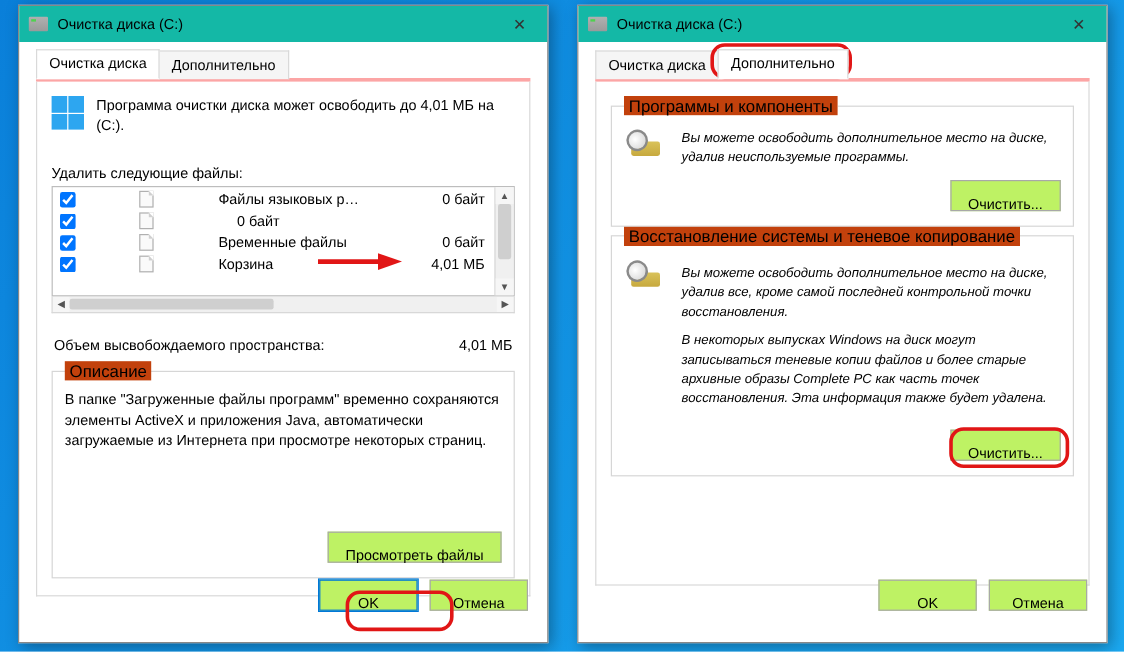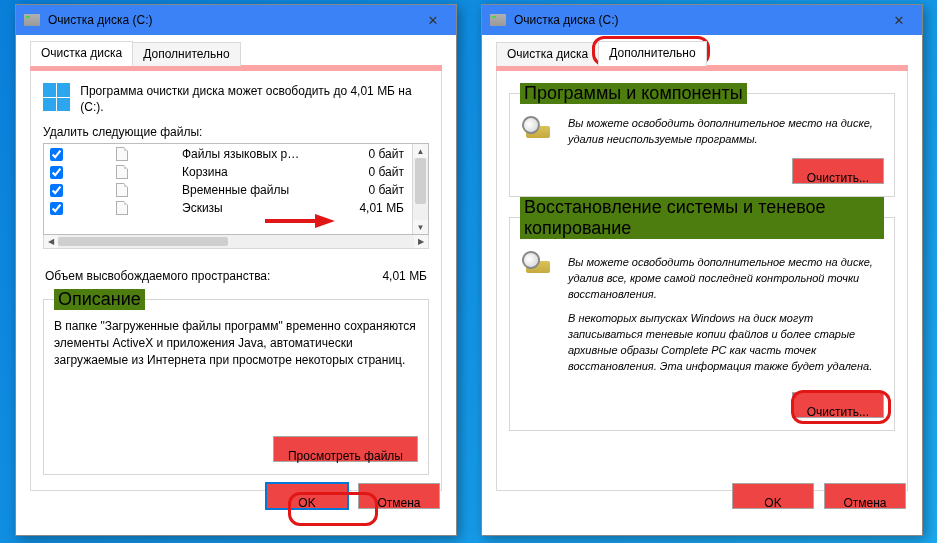--- a/index.html
+++ b/index.html
@@ -22,21 +22,21 @@
     box-shadow: 3px 3px 12px rgba(0,0,0,0.35);
   }
   .dlg-left  { left: 15px;  top: 4px;  width: 442px; height: 532px; }
   .dlg-right { left: 481px; top: 4px;  width: 442px; height: 532px; }
 
   .titlebar {
     height: 30px;
     display: flex;
     align-items: center;
     padding: 0 6px 0 8px;
-    background: #3b82f6;
+    background: #14b8a6;
   }
   .titlebar .drive-icon {
     width: 16px; height: 12px;
     margin-right: 8px;
     position: relative;
   }
   .drive-icon::before {
     content:"";
     position:absolute; inset:0;
     background: linear-gradient(#b0b0b0,#9a9a9a);
@@ -52,21 +52,21 @@
     width: 34px; height: 22px;
     display:flex; align-items:center; justify-content:center;
     font-size:13px; color:#333;
     cursor:pointer;
   }
 
   .body { padding: 6px 14px 12px 14px; }
 
   .tabs {
     display:flex;
-    border-bottom:6px solid #fca5a5;
+    border-bottom:3px solid #fca5a5;
     position:relative;
   }
   .tab {
     padding: 4px 10px 5px 10px;
     border: 1px solid #d9d9d9;
     border-bottom:none;
     background:#fff;
     margin-right:-1px;
     position:relative;
     cursor:pointer;
@@ -83,21 +83,21 @@
     margin-bottom:-1px;
   }
   .tab-content {
     border:1px solid #d9d9d9;
     border-top:none;
     padding:12px 12px 14px 12px;
     min-height: 420px;
     position:relative;
   }
 
-  .info-row { display:flex; align-items:flex-start; gap:10px; margin-bottom:10px; }
+  .info-row { display:flex; align-items:flex-start; gap:10px; margin-bottom:25px; }
   .win-icon {
     width:28px; height:28px;
     display:grid;
     grid-template-columns:1fr 1fr;
     grid-template-rows:1fr 1fr;
     gap:1px;
   }
   .win-icon span { background:#2da6f0; }
   .info-text { font-size:12px; line-height:1.35; }
 
@@ -167,32 +167,32 @@
     font-size:12px;
   }
 
   fieldset.group {
     border:1px solid #d6d6d6;
     padding:8px 10px 12px 10px;
     margin:0;
     position:relative;
   }
   fieldset.group legend {
-    font-size:18px;
+    font-size:14px;
     padding:0 4px;
-    background:#4d7c0f;
+    background:#c2410c;
   }
   .desc-text { font-size:12px; line-height:1.4; }
 
   .btn {
     min-width:82px;
     height:24px;
     padding: 12px 14px;
     border:1px solid #a8a8a8;
-    background:#ef4444;
+    background:#bef264;
     font: inherit;
     cursor:pointer;
   }
   .btn-row { display:flex; justify-content:flex-end; gap:10px; margin-top:10px; }
 
   .dialog-buttons {
     position:absolute;
     right:16px; bottom:26px;
     display:flex; gap:10px;
   }
@@ -269,33 +269,32 @@
         <div class="filelist">
           <div class="file-row">
             <input type="checkbox" checked="" style="">
             <span class="doc-icon"></span>
             <span class="name">Файлы языковых ресурсов</span>
             <span class="size">0 байт</span>
           </div>
           <div class="file-row">
             <input type="checkbox" checked="" style="">
             <span class="doc-icon"></span>
-            <span class="name">Корзина</span>
             <span class="size">0 байт</span>
           </div>
           <div class="file-row">
             <input type="checkbox" checked="" style="">
             <span class="doc-icon"></span>
             <span class="name">Временные файлы</span>
             <span class="size">0 байт</span>
           </div>
           <div class="file-row">
             <input type="checkbox" checked="" style="">
             <span class="doc-icon"></span>
-            <span class="name">Эскизы</span>
+            <span class="name">Корзина</span>
             <span class="size">4,01 МБ</span>
           </div>
         </div>
         <div class="vscroll">
           <div class="arr">▲</div>
           <div class="track">
               <div class="thumb"></div>
             </div>
           <div class="arr">▼</div>
         </div>

